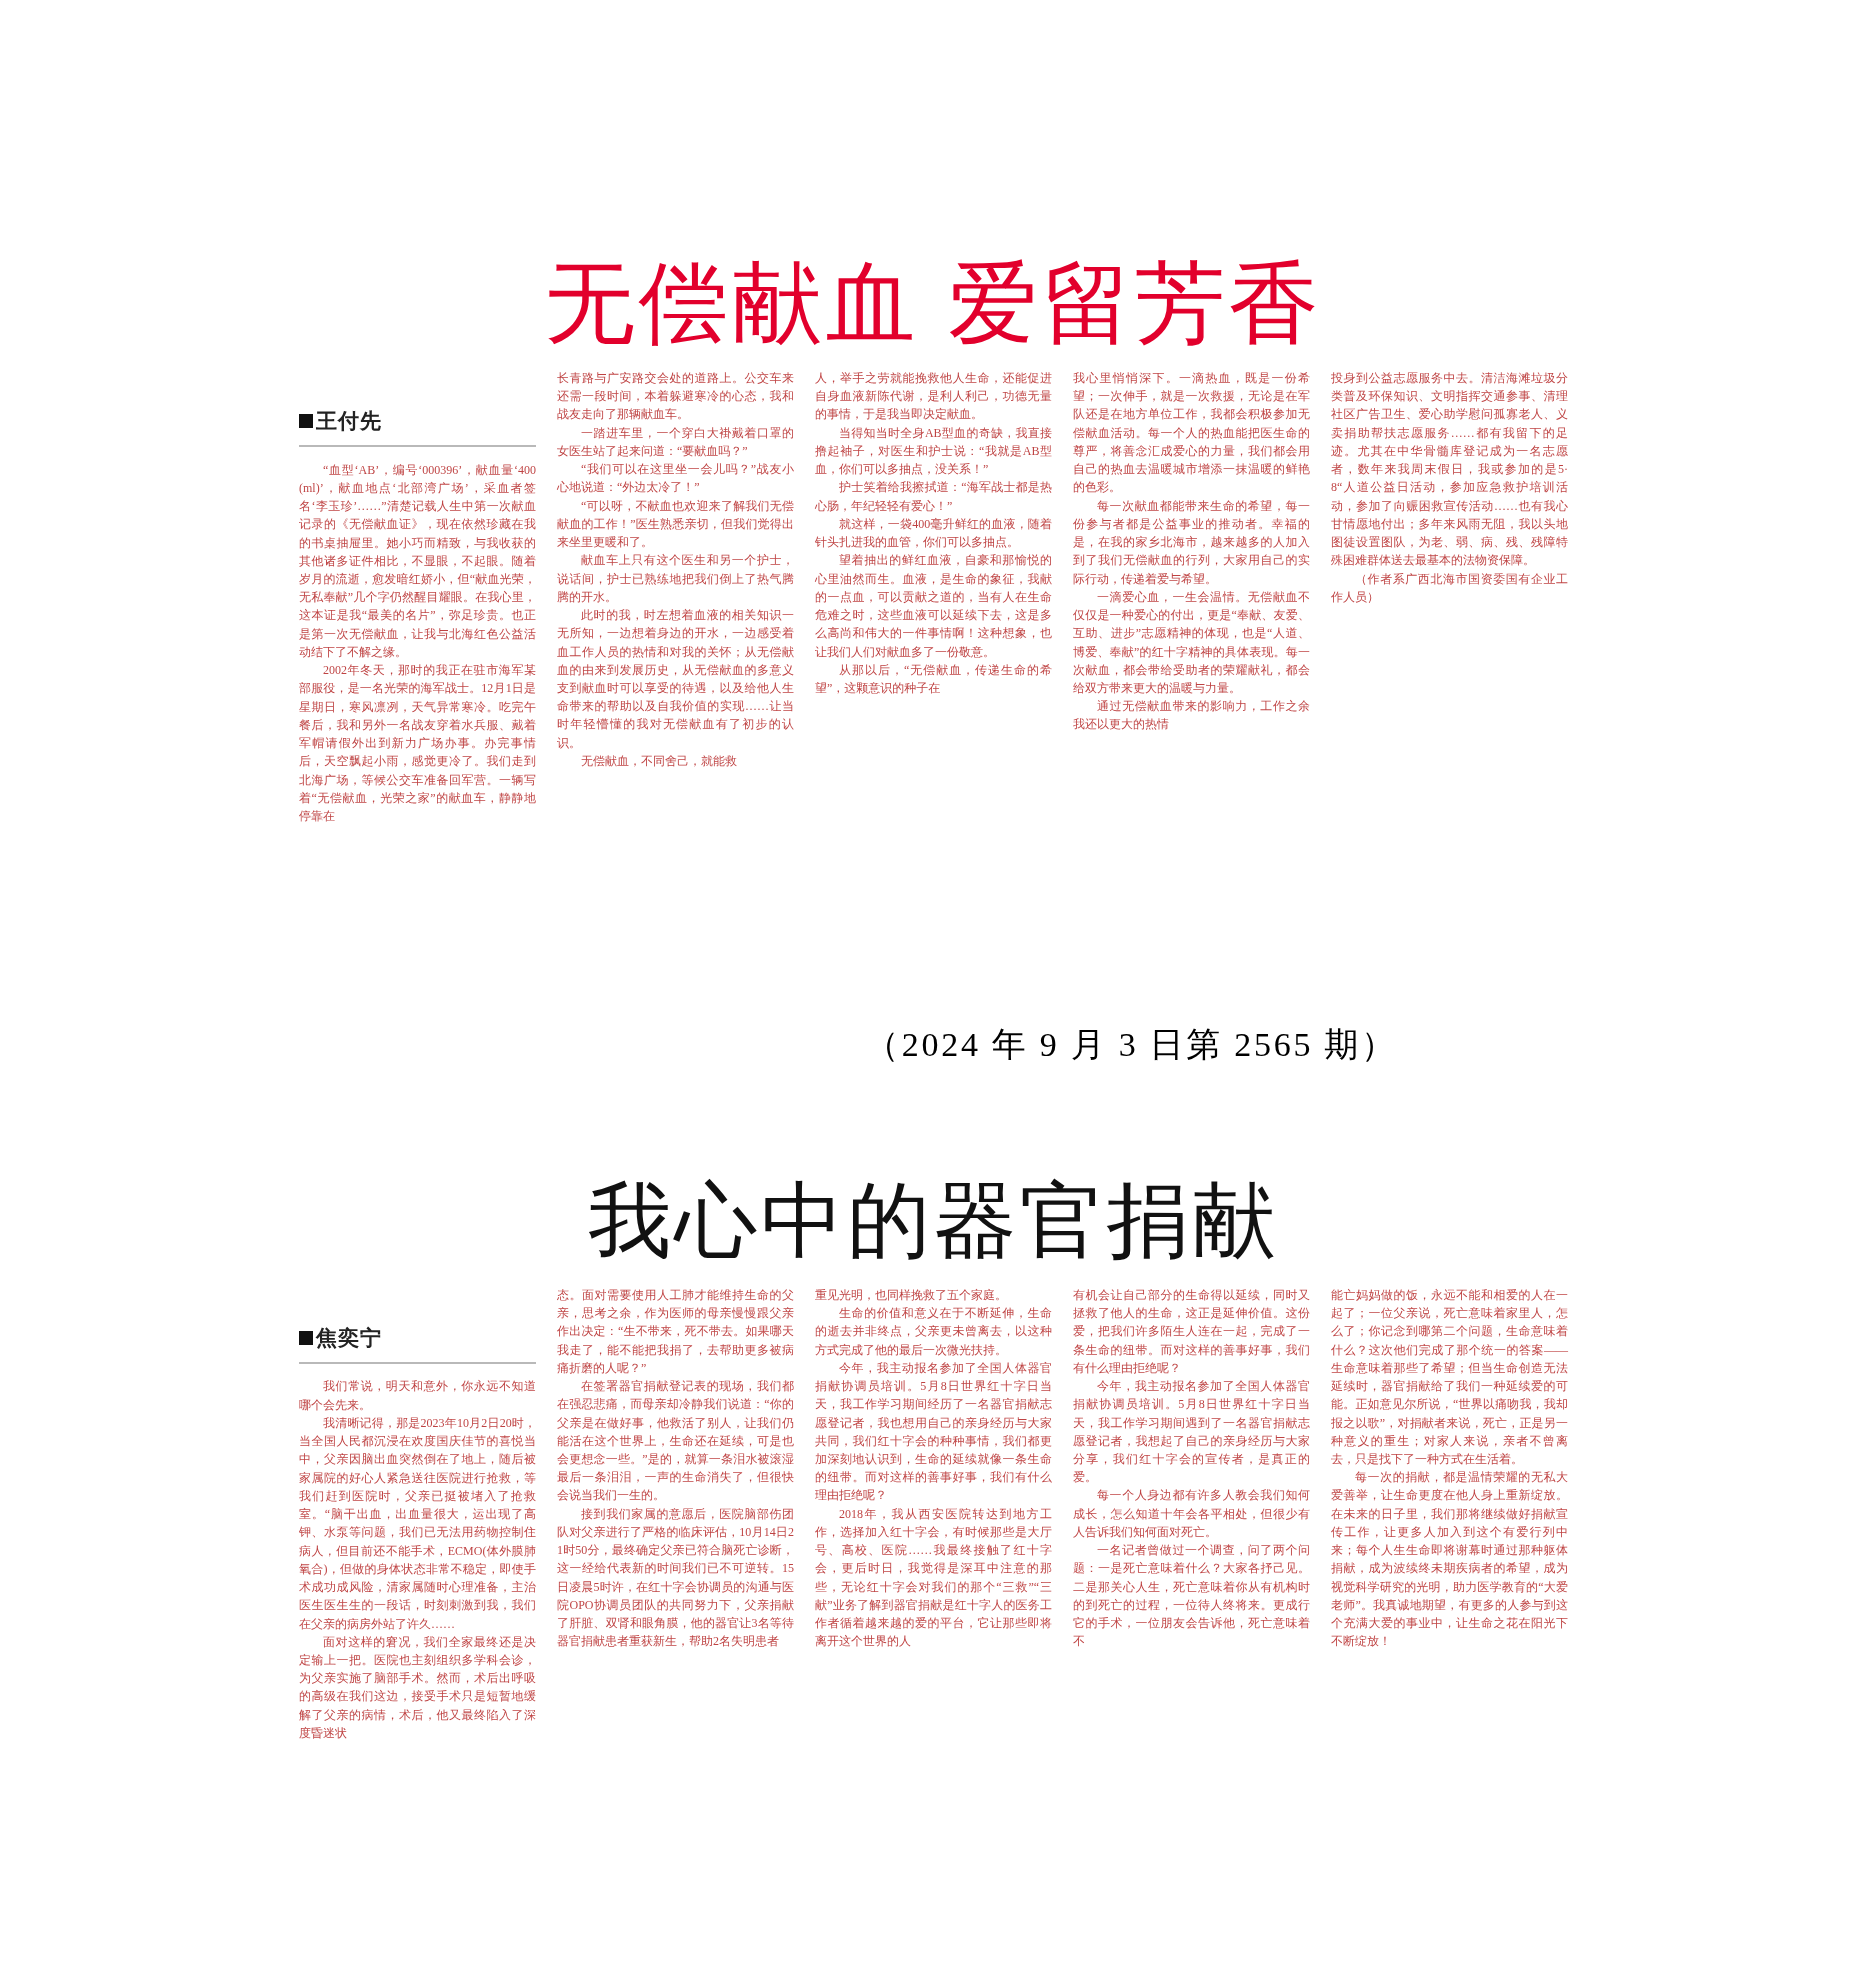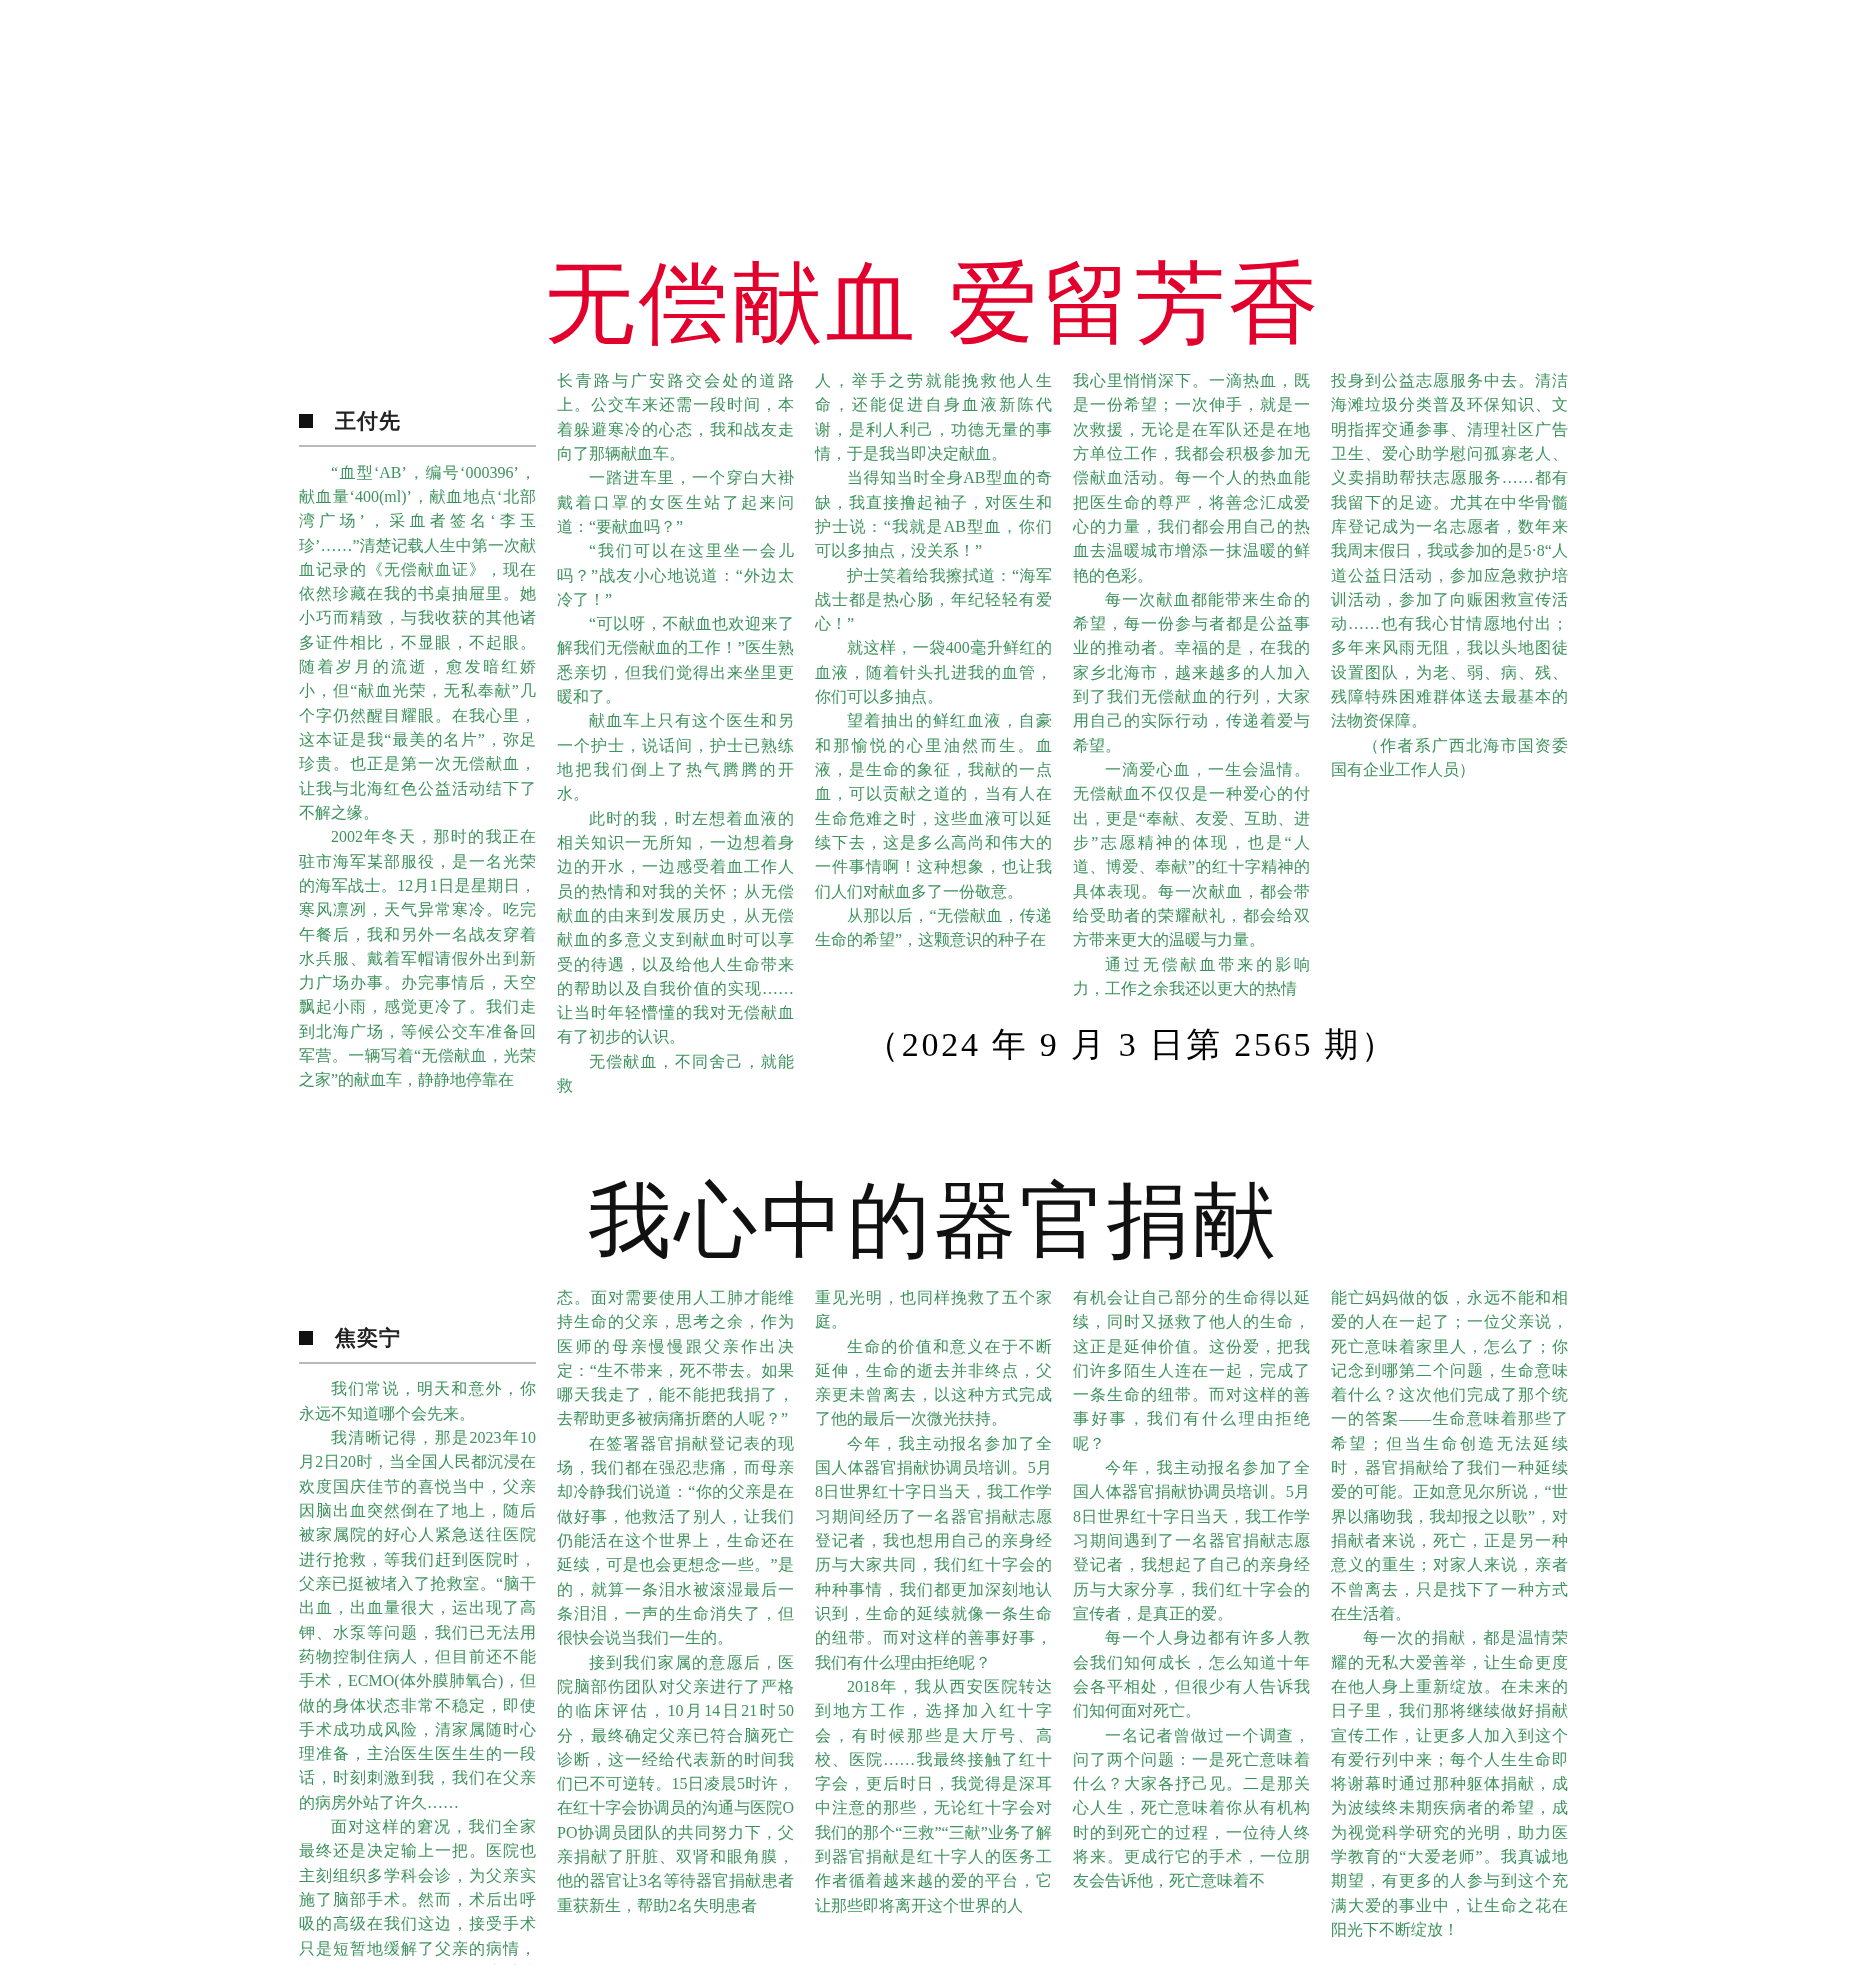--- a/index.html
+++ b/index.html
@@ -48,21 +48,21 @@
     position: relative;
   }
 
   
   .byline-wrap {
     padding-top: 38px;
   }
   .byline {
     display: flex;
     align-items: center;
-    gap: 22px;
+    gap: 3px;
     padding-bottom: 10.2px;
   }
   .byline-square {
     width: 14px;
     height: 14px;
     background: #111;
     flex: 0 0 auto;
   }
   .byline-name {
     font-family: "Liberation Sans", "DejaVu Sans", sans-serif;
@@ -74,23 +74,23 @@
   .byline-rule {
     height: 2px;
     background: #b9b9b9;
     width: 100%;
     margin-bottom: 13.4px;
   }
 
   
   .col-text {
     font-family: "Liberation Serif", "DejaVu Serif", serif;
-    font-size: 16px;
+    font-size: 12px;
     line-height: 1.52;
-    color: #15803d;
+    color: #b91c1c;
     text-align: justify;
     text-justify: inter-character;
     word-break: break-all;
     opacity: 0.86;
     filter: blur(0.1px) contrast(0.92);
     -webkit-font-smoothing: none;
   }
   .col-text p {
     margin: 0 0 0 0;
     text-indent: 2em;

